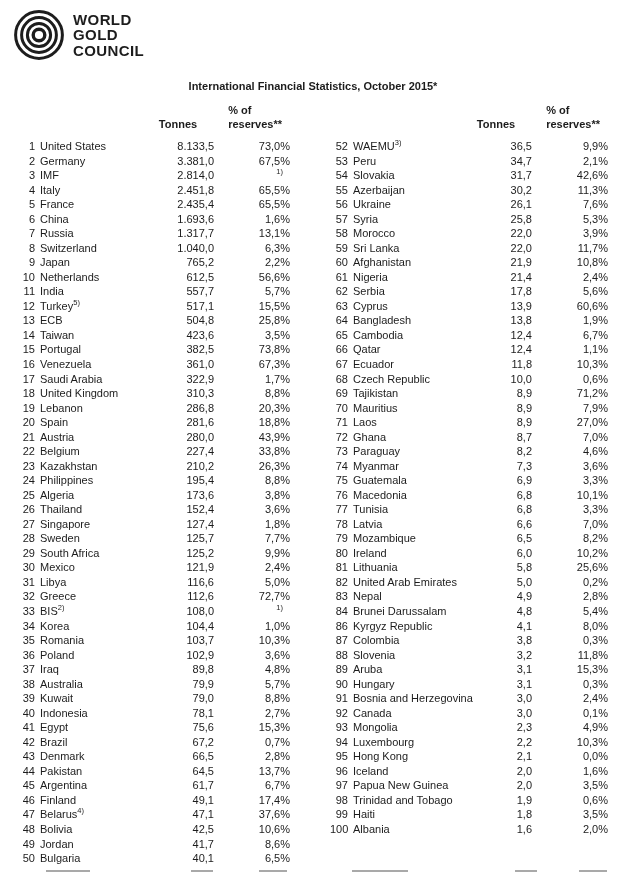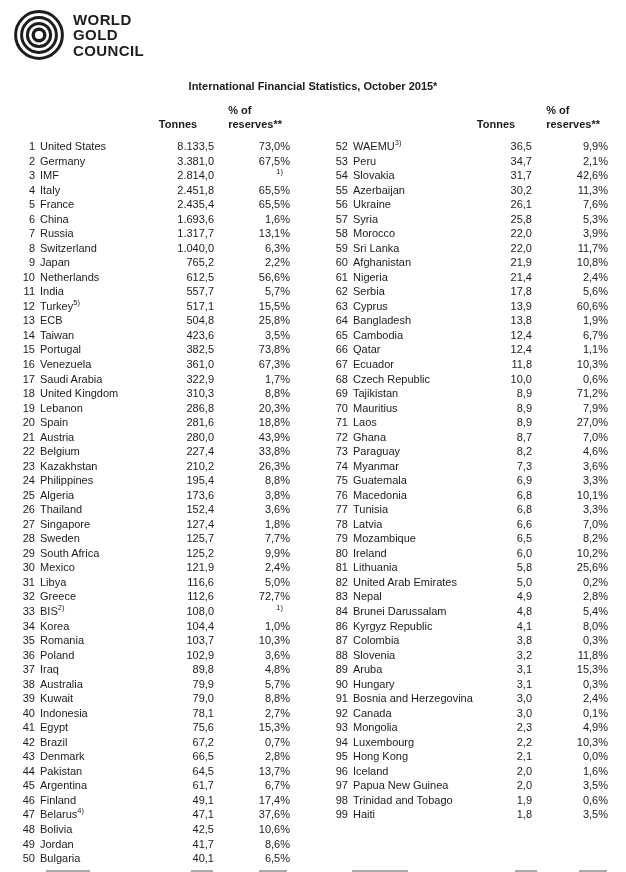--- a/index.html
+++ b/index.html
@@ -654,20 +654,26 @@
             <span class="c-country">Trinidad and Tobago</span>
             <span class="c-tonnes">1,9</span>
             <span class="c-pct">0,6%</span>
           </div>
           <div class="trow">
             <span class="c-rank">99</span>
             <span class="c-country">Haiti</span>
             <span class="c-tonnes">1,8</span>
             <span class="c-pct">3,5%</span>
           </div>
+          <div class="trow">
+            <span class="c-rank">100</span>
+            <span class="c-country">Albania</span>
+            <span class="c-tonnes">1,6</span>
+            <span class="c-pct">2,0%</span>
+          </div>
         </div>
     </div>
 
   </div>
 
   <div>
     <div class="sliver" style="left:46px;width:44px;"></div>
     <div class="sliver" style="left:191px;width:22px;"></div>
     <div class="sliver" style="left:259px;width:28px;"></div>
     <div class="sliver" style="left:352px;width:56px;"></div>

